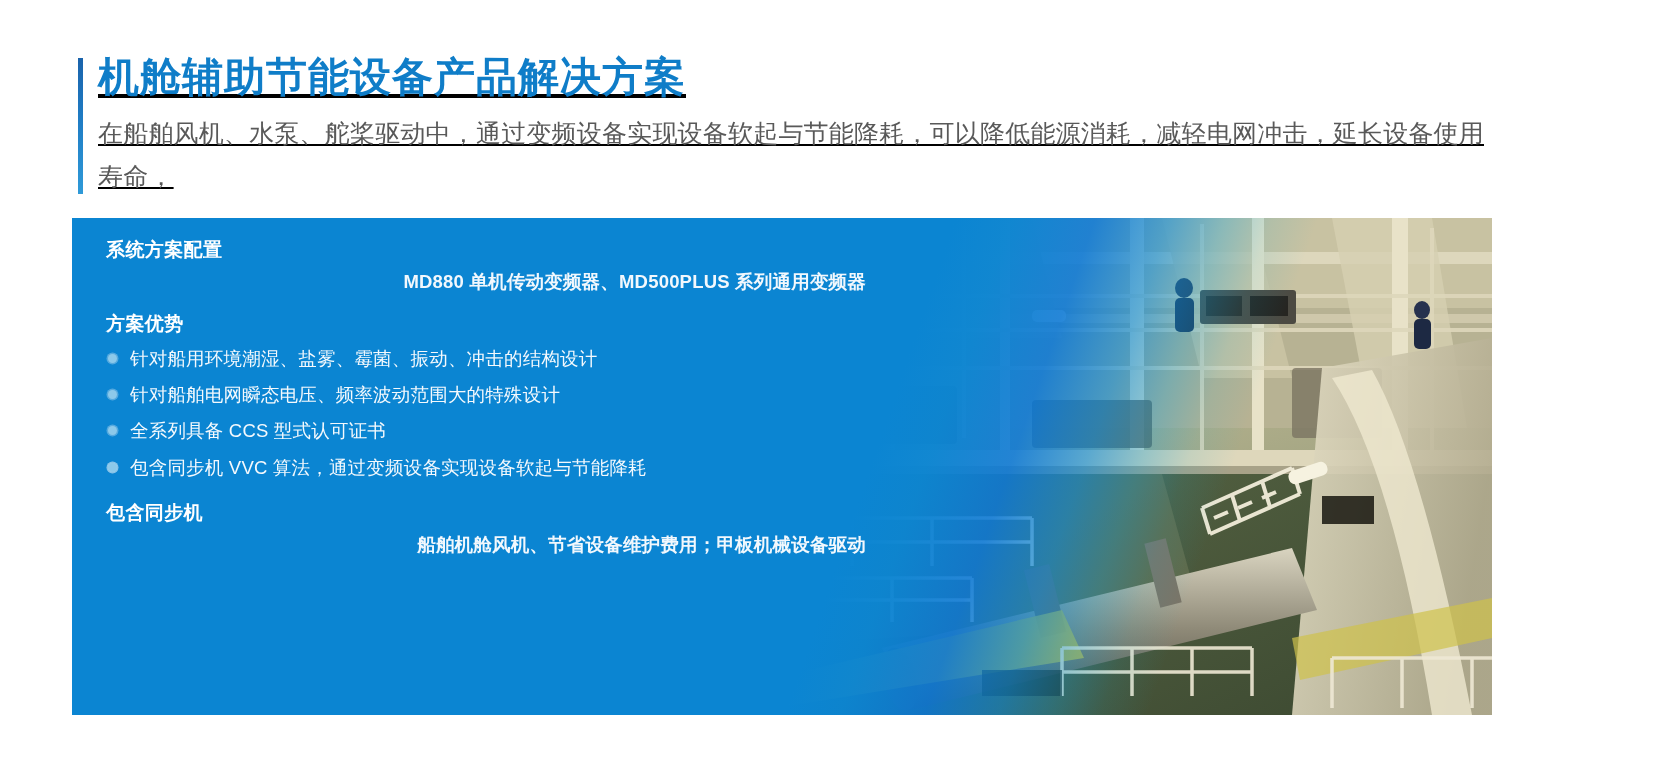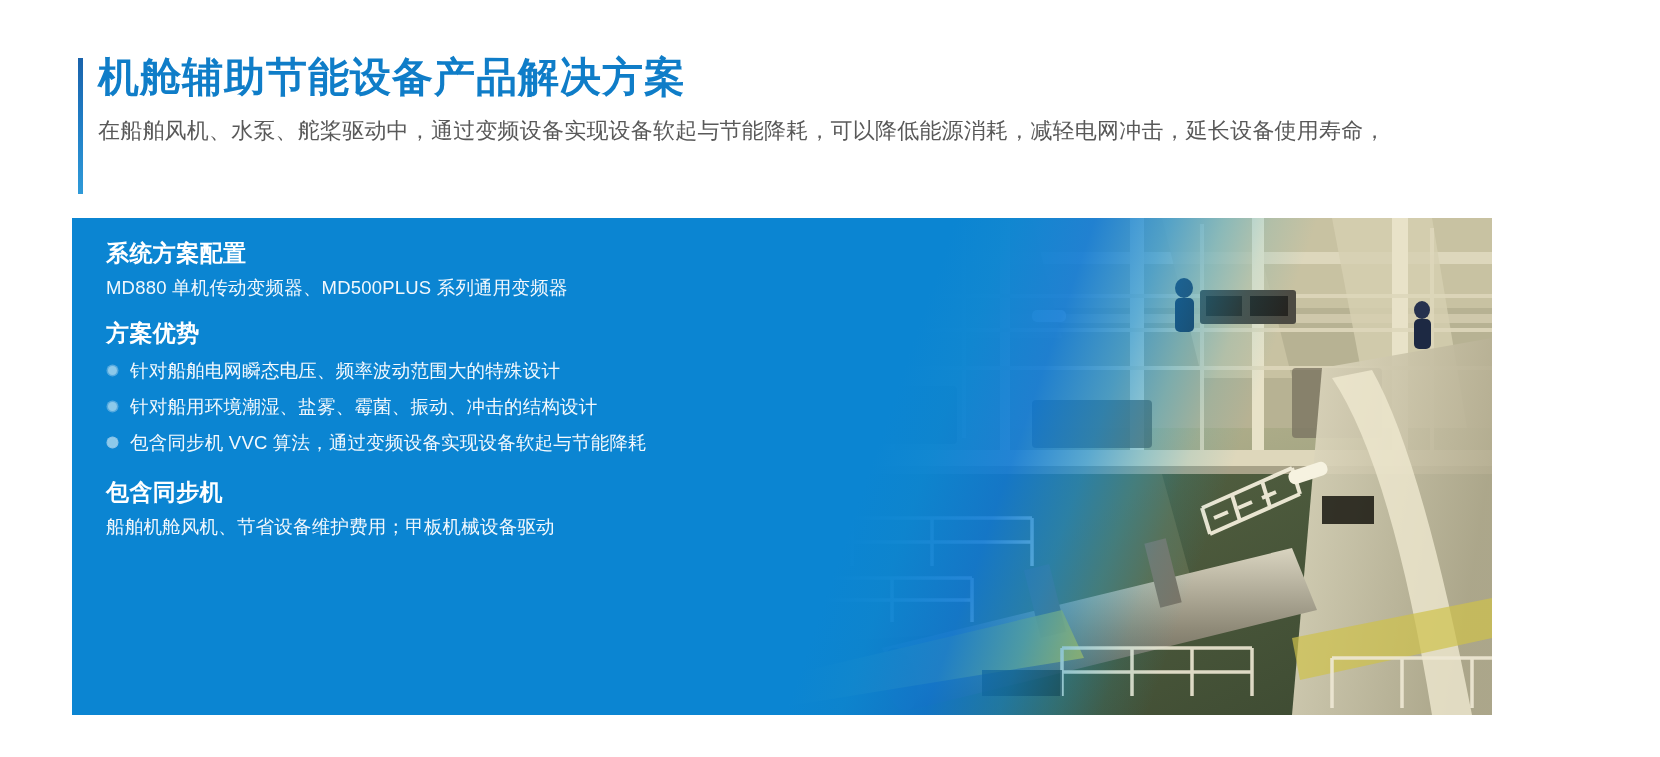--- a/index.html
+++ b/index.html
@@ -10,28 +10,28 @@
     overflow:hidden;
   }
   .page{position:relative;width:1660px;height:757px;}
 
   
   .header{position:absolute;left:78px;top:55px;width:1420px;height:140px;}
   .accent-bar{
     position:absolute;left:0;top:3px;width:5px;height:136px;
     background:linear-gradient(to bottom,#1a63ab 0%,#1f7cc4 45%,#2f9ad8 100%);
   }
-  .header-text{position:absolute;left:20px;top:0;width:1400px;}
+  .header-text{position:absolute;left:20px;top:0;width:1400px;text-decoration:underline;}
   .page-title{
     font-size:41px;font-weight:bold;color:#0f7dc8;
     letter-spacing:1px;line-height:1.1;margin:0;
     white-space:nowrap;
   }
   .page-subtitle{
-    margin:12px 0 0 0;font-size:22px;color:#595959;
+    margin:12px 0 0 0;font-size:25px;color:#595959;
     line-height:1.72;letter-spacing:.2px;font-weight:400;
   }
   .page-subtitle span{display:block;}
 
   
   .panel{
     position:absolute;left:72px;top:218px;width:1420px;height:497px;
     background:#0b85d2;overflow:hidden;
   }
   .panel-photo{
@@ -55,26 +55,26 @@
   }
   .diag-solid{
     position:absolute;left:0;top:0;width:760px;height:497px;
     background:linear-gradient(109deg,#0b85d2 0%,#0b85d2 23.5%,rgba(11,133,210,0) 23.8%);
   }
 
   .panel-content{
     position:absolute;left:34px;top:18px;width:760px;color:#ffffff;
   }
   .sec-title{
-    font-size:23px;font-weight:bold;color:#ffffff;
+    font-size:19px;font-weight:bold;color:#ffffff;
     margin:0 0 2px 0;letter-spacing:.4px;line-height:1.5;
   }
   .sec-line{
     font-size:18.5px;color:#f2f8fd;margin:0;
-    line-height:1.62;letter-spacing:.2px;font-weight:400;
+    line-height:1.62;letter-spacing:.2px;font-weight:700;text-align:right;
   }
   .block{margin-bottom:18px;}
   .block.tight{margin-bottom:14px;}
 
   ul.bullets{list-style:none;margin:6px 0 0 0;padding:0;}
   ul.bullets li{
     position:relative;padding-left:24px;margin:0 0 8.5px 0;
     font-size:18.5px;color:#f4f9fd;line-height:1.5;letter-spacing:.2px;
   }
   ul.bullets li .dot{
@@ -246,25 +246,29 @@
       <div class="block tight">
         <div class="sec-title">系统方案配置</div>
         <div class="sec-line">MD880 单机传动变频器、MD500PLUS 系列通用变频器</div>
       </div>
 
       <div class="block">
         <div class="sec-title">方案优势</div>
         <ul class="bullets">
           <li>
             <span class="dot"></span>
+            <span>针对船用环境潮湿、盐雾、霉菌、振动、冲击的结构设计</span>
+          </li>
+          <li>
+            <span class="dot"></span>
             <span>针对船舶电网瞬态电压、频率波动范围大的特殊设计</span>
           </li>
           <li>
             <span class="dot"></span>
-            <span>针对船用环境潮湿、盐雾、霉菌、振动、冲击的结构设计</span>
+            <span>全系列具备 CCS 型式认可证书</span>
           </li>
           <li>
             <span class="dot"></span>
           </li>
           <li>
             <span class="dot"></span>
             <span>包含同步机 VVC 算法，通过变频设备实现设备软起与节能降耗</span>
           </li>
         </ul>
       </div>

